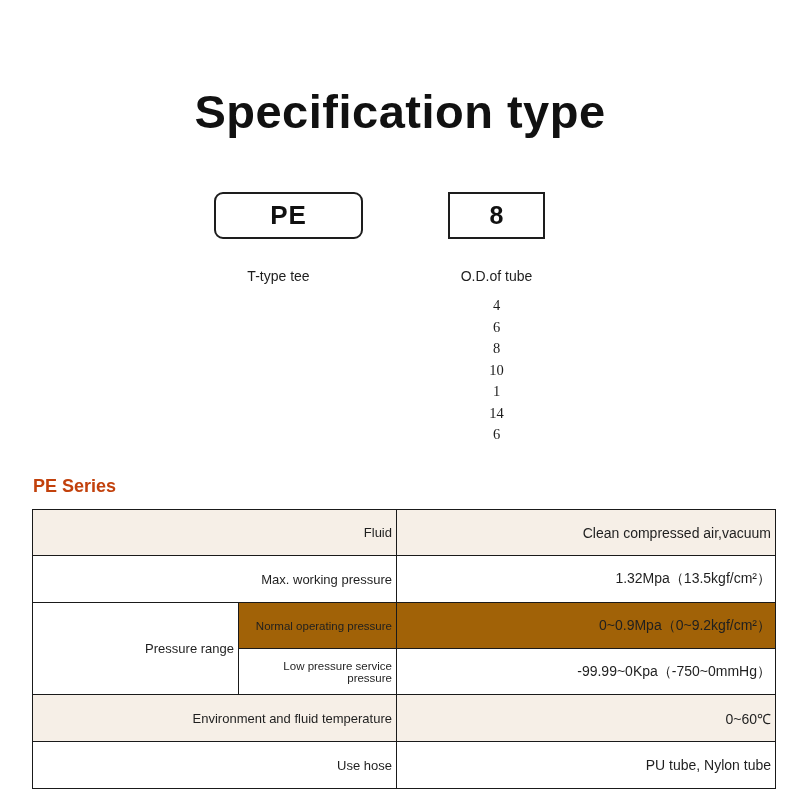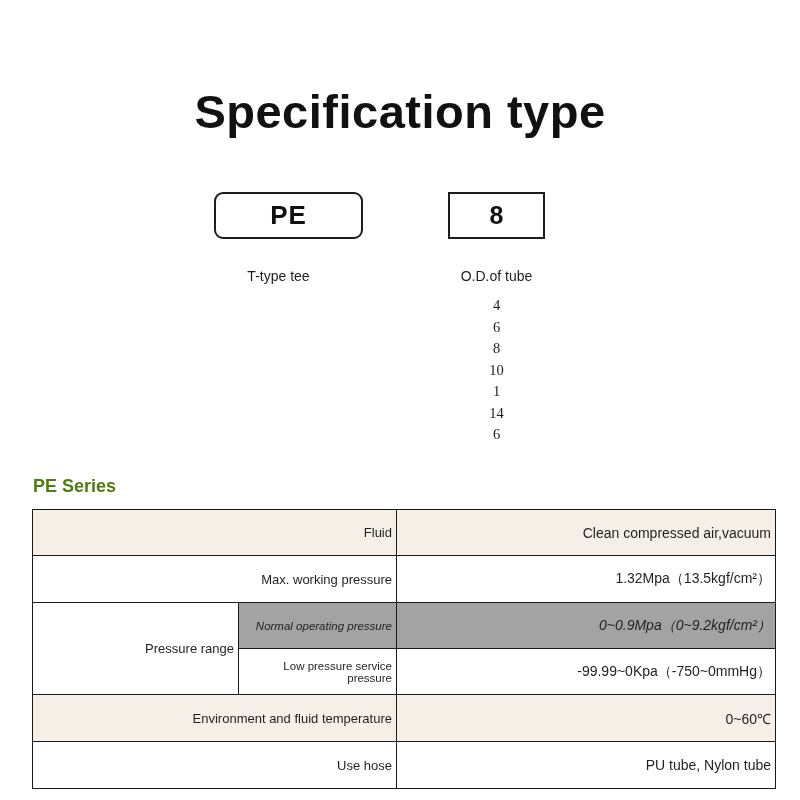--- a/index.html
+++ b/index.html
@@ -92,21 +92,21 @@
     line-height: 21.5px;
   }
 
   
   .table-heading {
     position: absolute;
     left: 33px;
     top: 476px;
     font-size: 18px;
     font-weight: 700;
-    color: #4d7c0f;
+    color: #c2410c;
   }
 
   .spec-table {
     position: absolute;
     left: 32px;
     top: 509px;
     width: 743px;
     border-collapse: collapse;
     table-layout: fixed;
   }
@@ -123,22 +123,21 @@
   .spec-table td.sublabel {
     font-size: 11.5px;
   }
   .spec-table td.value {
     font-size: 14px;
   }
   .row-shaded td {
     background: #f6efe7;
   }
   .cell-shaded {
-    background: #a3a3a3;
-    font-style: italic;
+    background: #a16207;
   }
   .cell-plain {
     background: #ffffff;
     margin-left: 15px;
   }
 
   .h-36 { height: 37px; }
   .h-39 { height: 38px; }
 </style>
 </head>

